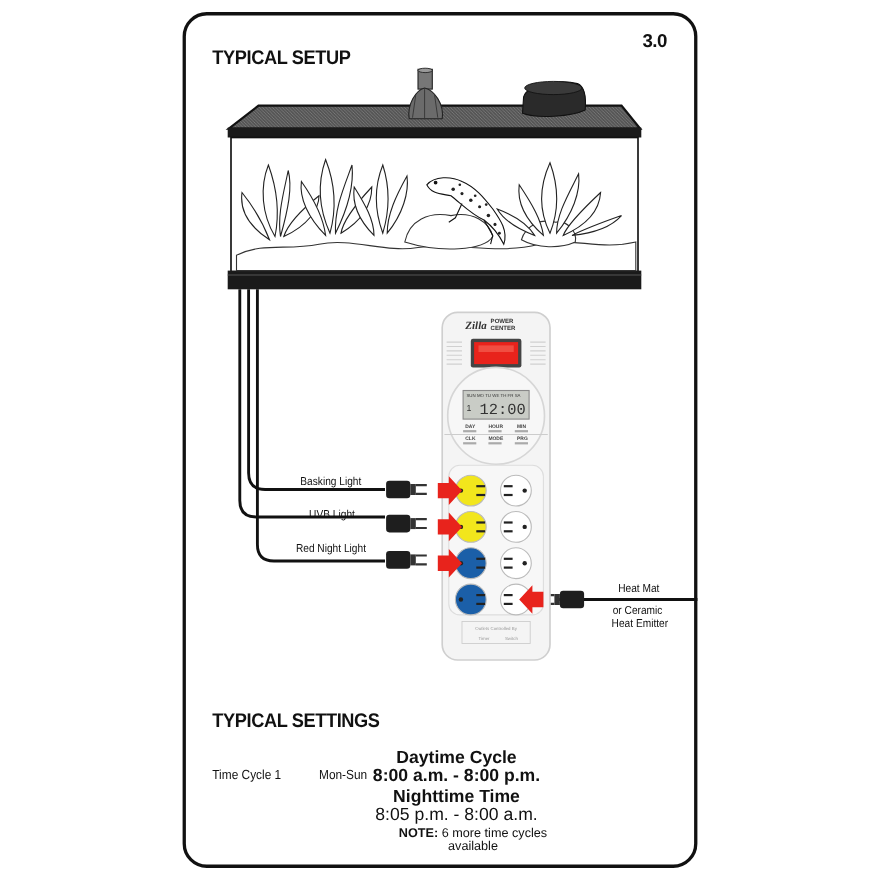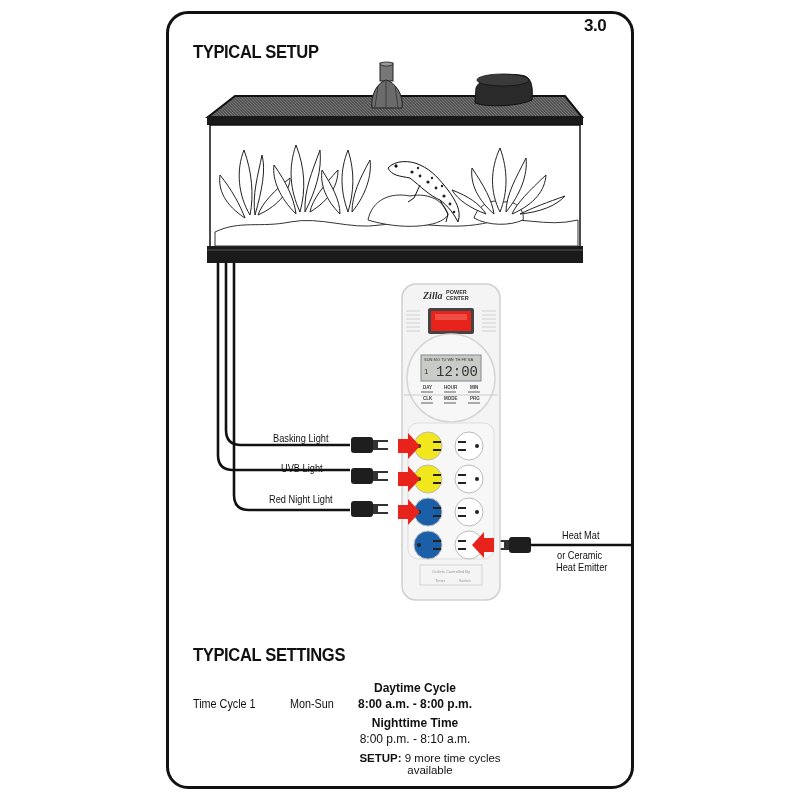--- a/index.html
+++ b/index.html
@@ -1,23 +1,23 @@
 <!DOCTYPE html>
 <html><head>
 <meta charset="utf-8">
 <style>
   html, body { margin:0; padding:0; background:#ffffff; }
   body { width:800px; height:800px; position:relative; overflow:hidden; font-family:"Liberation Sans", sans-serif; color:#111; }
   .card { position:absolute; left:166px; top:11px; width:468px; height:778px; border:3px solid #111; border-radius:22px; box-sizing:border-box; background:#fff; }
-  .page-num { position:absolute; left:584px; top:16px; font-weight:bold; font-size:17px; letter-spacing:-0.5px; }
+  .page-num { position:absolute; left:584px; top:28px; font-weight:bold; font-size:17px; letter-spacing:-0.5px; }
   .h1 { position:absolute; font-weight:bold; font-size:18px; letter-spacing:-0.4px; transform:scaleX(0.92); transform-origin:left top; }
   .lbl { position:absolute; font-size:10.5px; transform:scaleX(0.88); transform-origin:left top; white-space:nowrap; }
   svg { position:absolute; left:0; top:0; }
   .settings { position:absolute; font-size:12px; transform:scaleX(0.9); transform-origin:left top; white-space:nowrap; }
-  .cyc { position:absolute; left:330px; width:170px; text-align:center; font-size:12px; }
+  .cyc { position:absolute; left:330px; width:170px; text-align:center; font-size:16px; }
   .cyc b { font-weight:bold; }
 </style>
 </head>
 <body>
 
 <div class="card"></div>
 
 <div class="page-num">3.0</div>
 <div class="h1" style="left:193px;top:42px;">TYPICAL SETUP</div>
 
@@ -227,14 +227,14 @@
 <div class="lbl" style="left:556px;top:561px;">Heat Emitter</div>
 
 <div class="h1" style="left:193px;top:645px;">TYPICAL SETTINGS</div>
 
 <div class="settings" style="left:193px;top:697px;">Time Cycle 1</div>
 <div class="settings" style="left:290px;top:697px;">Mon-Sun</div>
 
 <div class="cyc" style="top:681px;font-weight:bold;">Daytime Cycle</div>
 <div class="cyc" style="top:697px;font-weight:bold;">8:00 a.m. - 8:00 p.m.</div>
 <div class="cyc" style="top:716px;font-weight:bold;">Nighttime Time</div>
-<div class="cyc" style="top:732px;">8:00 p.m. - 8:10 a.m.</div>
-<div class="cyc" style="top:752px;font-size:11.5px;left:340px;width:180px;"><b>SETUP:</b><span> 9 more time cycles available</span></div>
+<div class="cyc" style="top:732px;">8:05 p.m. - 8:00 a.m.</div>
+<div class="cyc" style="top:752px;font-size:11.5px;left:340px;width:180px;"><b>NOTE:</b><span> 6 more time cycles available</span></div>
 
 </body></html>

